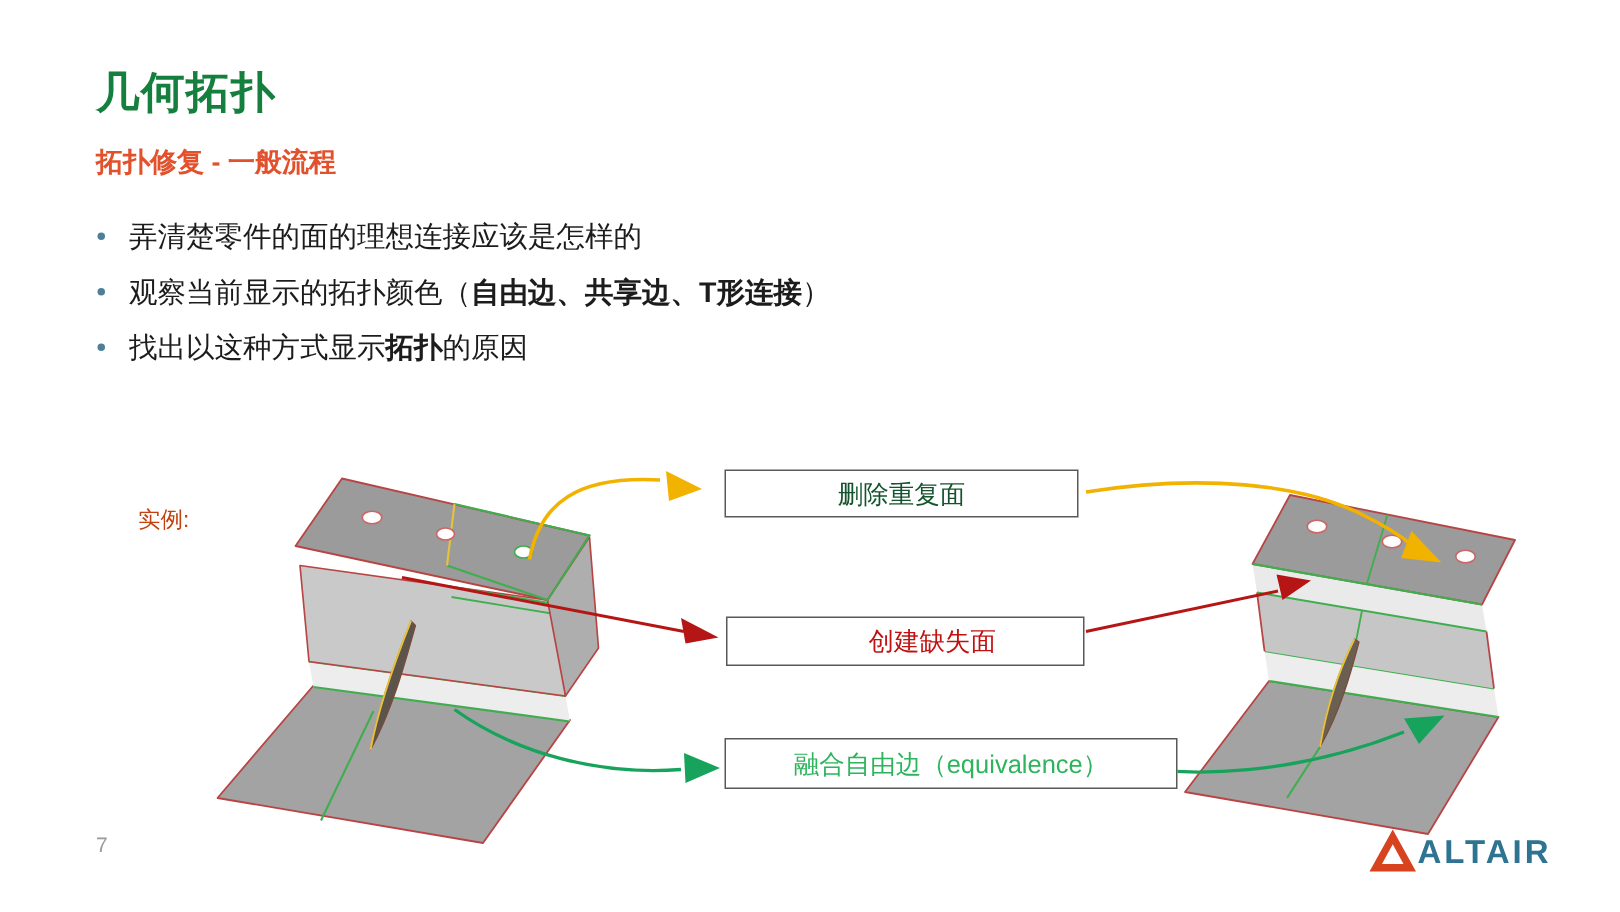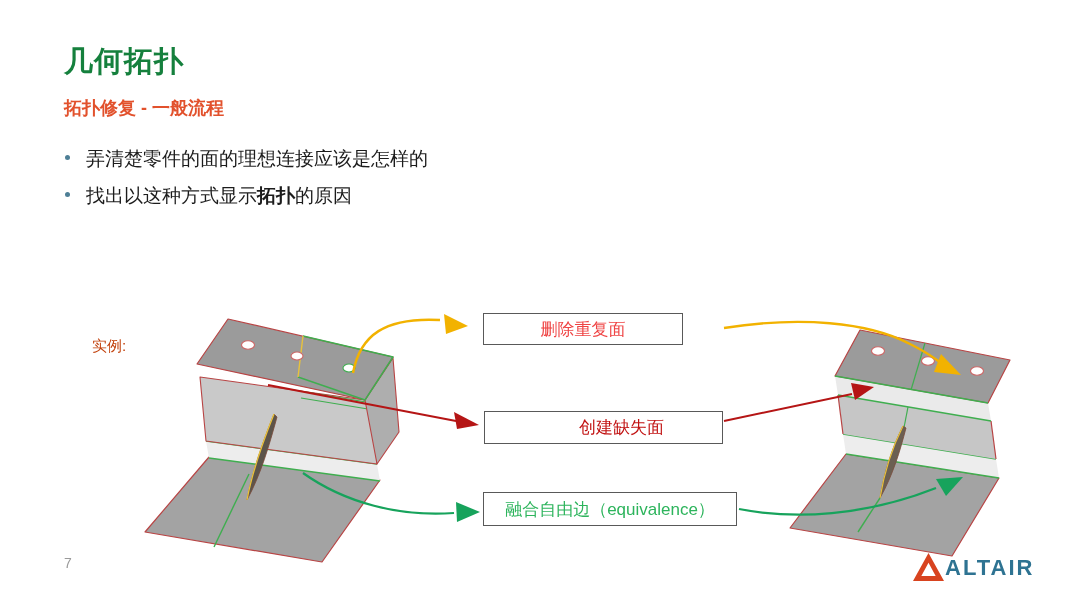--- a/index.html
+++ b/index.html
@@ -13,39 +13,42 @@
   .subtitle{position:absolute;left:64px;top:96px;font-size:18px;font-weight:bold;color:#e2512c;}
   .bullets{position:absolute;left:63px;top:147px;margin:0;padding:0;list-style:none;width:640px;}
   .bullets li{position:relative;padding-left:23px;font-size:19px;color:#1c1c1c;
               line-height:23px;margin-bottom:14px;}
   .dot{position:absolute;left:2px;top:8px;width:5px;height:5px;border-radius:50%;background:#4e7f96;}
   .bullets b{font-weight:bold;}
   .example{position:absolute;left:92px;top:337px;font-size:15px;color:#c2410c;}
   .diagram{position:absolute;left:0;top:0;width:1080px;height:608px;}
   .flow-box{position:absolute;box-sizing:border-box;background:#ffffff;border:1.5px solid #595959;
             display:flex;align-items:center;justify-content:center;font-size:17px;}
-  .fb-yellow{left:483px;top:313px;width:200px;height:32px;color:#ef4444;}
+  .fb-yellow{left:483px;top:313px;width:236px;height:32px;color:#14532d;}
   .fb-red{left:484px;top:411px;width:239px;height:33px;color:#c11212;padding-left:36px;}
-  .fb-green{left:483px;top:492px;width:254px;height:34px;color:#2db45c;}
+  .fb-green{left:483px;top:492px;width:302px;height:34px;color:#2db45c;}
   .page-num{position:absolute;left:64px;top:555px;font-size:14px;color:#9a9a9a;}
   .logo{position:absolute;left:912px;top:552px;display:flex;align-items:center;gap:0;}
   .logo-icon{width:33px;height:31px;}
   .logo-text{font-size:22px;font-weight:bold;color:#2e7392;letter-spacing:2px;}
 </style>
 </head>
 <body>
 
 <div class="slide">
 
   <h1 class="title">几何拓扑</h1>
   <div class="subtitle">拓扑修复 - 一般流程</div>
 
   <ul class="bullets">
     <li>
       <span class="dot"></span><span>弄清楚零件的面的理想连接应该是怎样的</span><b></b><span></span>
+    </li>
+    <li>
+      <span class="dot"></span><span>观察当前显示的拓扑颜色（</span><b>自由边、共享边、T形连接</b><span>）</span>
     </li>
     <li>
       <span class="dot"></span><span>找出以这种方式显示</span><b>拓扑</b><span>的原因</span>
     </li>
   </ul>
 
   <div class="example">实例:</div>
 
   <svg class="diagram" viewBox="0 0 1080 608" stroke-linejoin="round">
 

